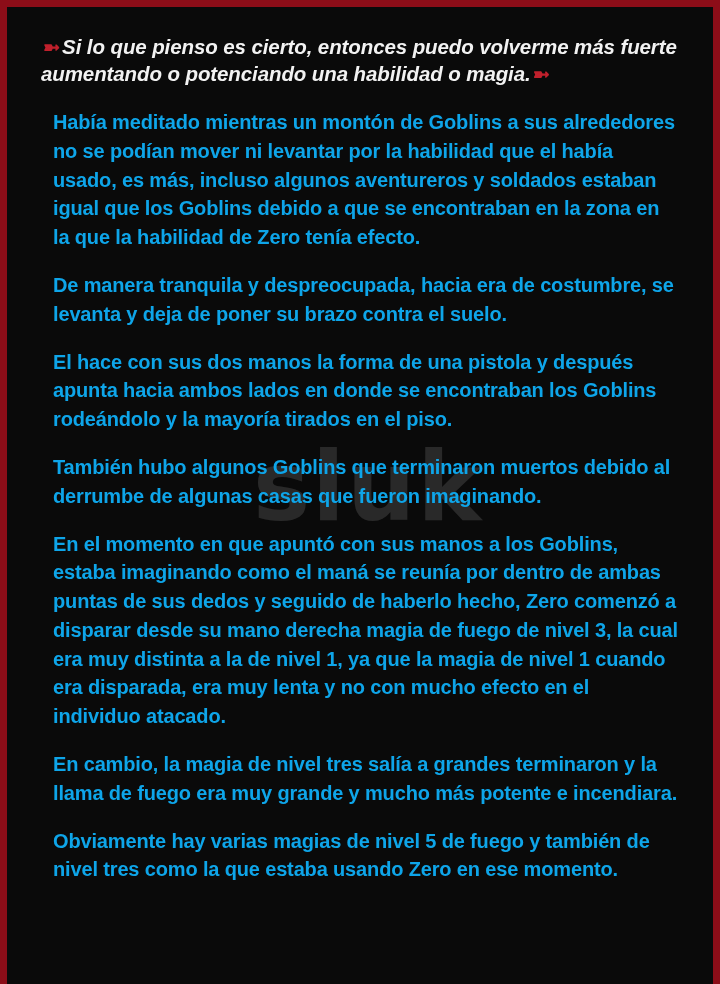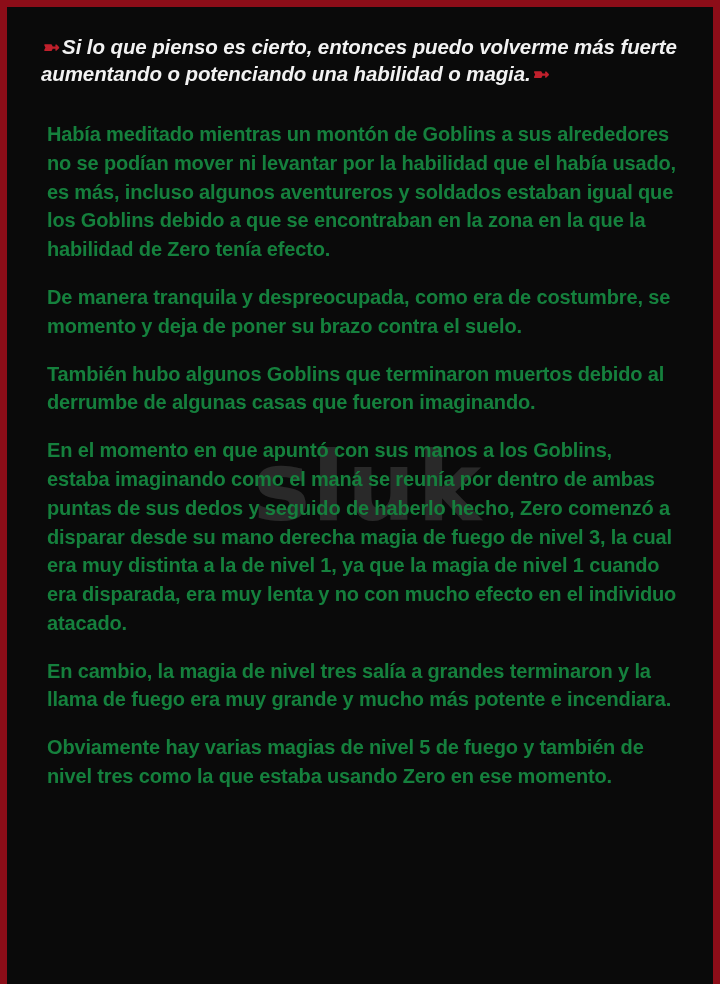--- a/index.html
+++ b/index.html
@@ -50,52 +50,53 @@
   .content {
     position: relative;
     z-index: 2;
   }
   .heading {
     color: #f2f2f2;
     font-style: italic;
     font-weight: 700;
     font-size: 20.5px;
     line-height: 1.34;
-    margin: 0 0 32px 0;
+    margin: 0 0 20px 0;
     letter-spacing: -0.1px;
   }
   .heading .mark {
     color: #c0202c;
     font-style: normal;
     font-weight: 700;
     padding: 0 2px;
   }
   p.para {
-    color: #15803d;
+    color: #0ea5e9;
     font-weight: 700;
     font-size: 20px;
     line-height: 1.44;
-    margin: 0 0 19px 6px;
+    margin: 0 0 19px 12px;
     letter-spacing: -0.15px;
   }
 </style>
 </head>
 <body>
 
 <div class="page">
   <div class="inner">
 
     <div class="watermark">sluk</div>
 
     <div class="content">
 
       <h1 class="heading"><span class="mark">➼</span><span>Si lo que pienso es cierto, entonces puedo volverme más fuerte aumentando o potenciando una habilidad o magia.</span><span class="mark">➼</span></h1>
 
       <p class="para">Había meditado mientras un montón de Goblins a sus alrededores no se podían mover ni levantar por la habilidad que el había usado, es más, incluso algunos aventureros y soldados estaban igual que los Goblins debido a que se encontraban en la zona en la que la habilidad de Zero tenía efecto.</p>
-      <p class="para">De manera tranquila y despreocupada, como era de costumbre, se momento y deja de poner su brazo contra el suelo.</p>
+      <p class="para">De manera tranquila y despreocupada, hacia era de costumbre, se levanta y deja de poner su brazo contra el suelo.</p>
+      <p class="para">El hace con sus dos manos la forma de una pistola y después apunta hacia ambos lados en donde se encontraban los Goblins rodeándolo y la mayoría tirados en el piso.</p>
       <p class="para">También hubo algunos Goblins que terminaron muertos debido al derrumbe de algunas casas que fueron imaginando.</p>
       <p class="para">En el momento en que apuntó con sus manos a los Goblins, estaba imaginando como el maná se reunía por dentro de ambas puntas de sus dedos y seguido de haberlo hecho, Zero comenzó a disparar desde su mano derecha magia de fuego de nivel 3, la cual era muy distinta a la de nivel 1, ya que la magia de nivel 1 cuando era disparada, era muy lenta y no con mucho efecto en el individuo atacado.</p>
       <p class="para">En cambio, la magia de nivel tres salía a grandes terminaron y la llama de fuego era muy grande y mucho más potente e incendiara.</p>
       <p class="para">Obviamente hay varias magias de nivel 5 de fuego y también de nivel tres como la que estaba usando Zero en ese momento.</p>
 
     </div>
   </div>
 </div>
 
 </body></html>

